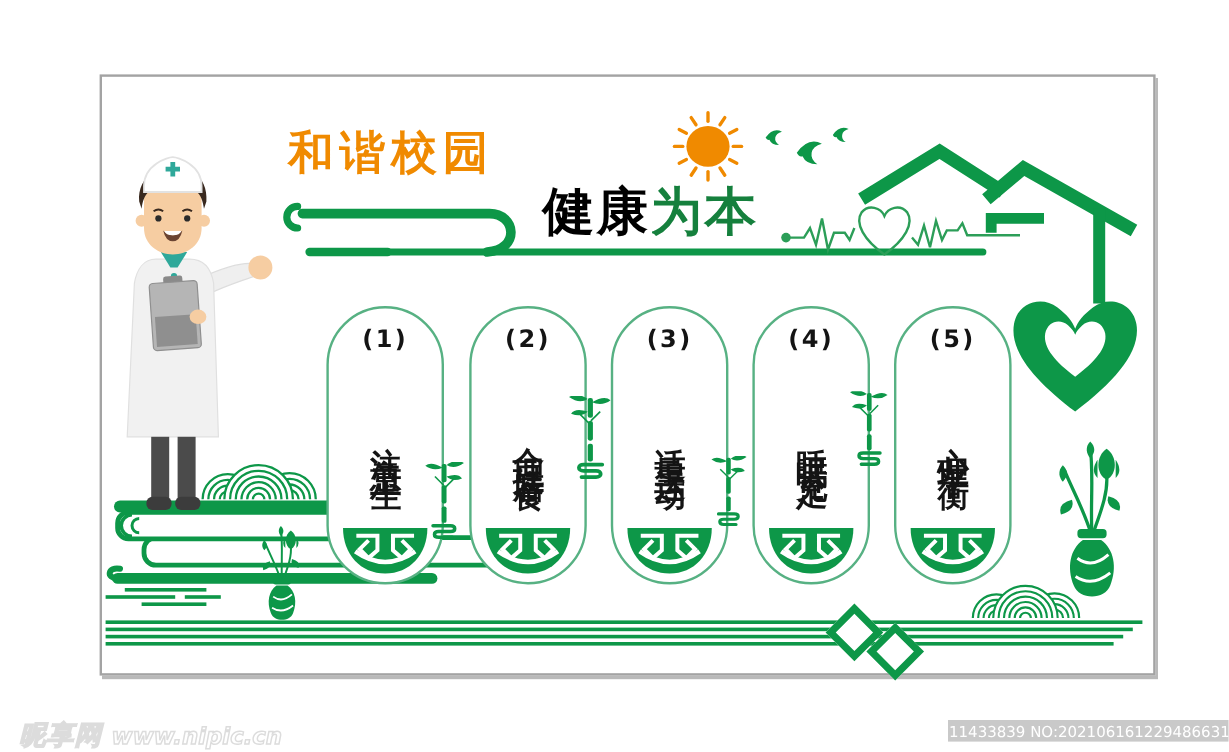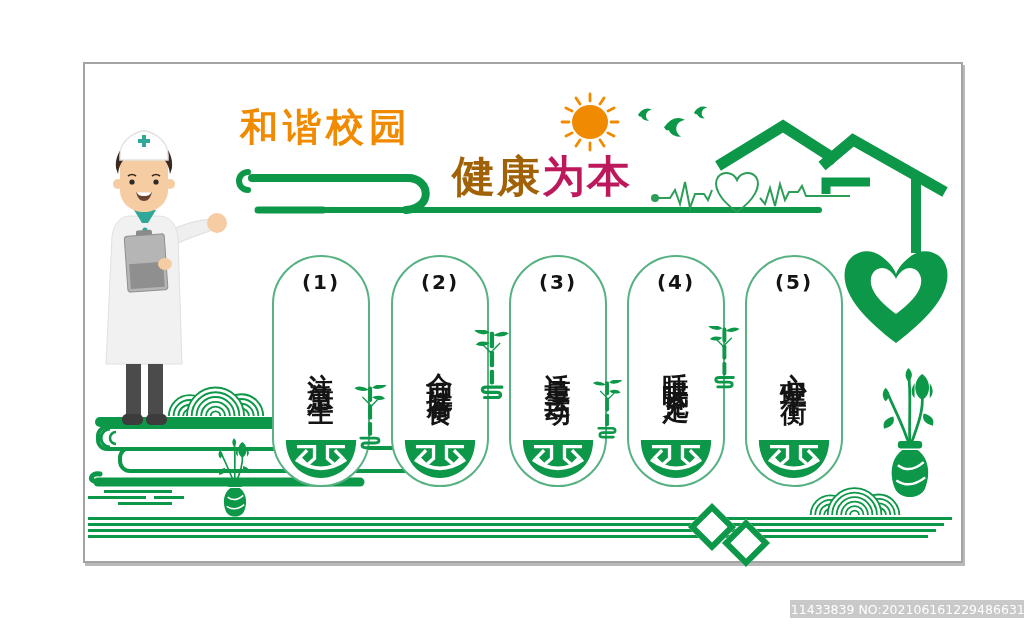--- a/index.html
+++ b/index.html
@@ -7,21 +7,21 @@
          font-family:"DejaVu Sans","Liberation Sans",sans-serif;}
   .abs{position:absolute;}
   
   .frame{left:83px;top:62px;width:876px;height:497px;background:#fff;
          border:2px solid #a3a3a3;box-shadow:2px 3px 0 rgba(128,128,128,.55);z-index:0;}
   
   .title{left:240px;top:102px;font-size:38px;font-weight:800;color:#f08a00;
          letter-spacing:5px;z-index:2;white-space:nowrap;}
   .subtitle{left:452px;top:148px;font-size:43px;font-weight:800;letter-spacing:2px;
             z-index:2;white-space:nowrap;}
-  .subtitle .g{color:#a16207;} .subtitle .o{color:#be185d;}
+  .subtitle .g{color:#000000;} .subtitle .o{color:#15803d;}
   
   .longline{left:310px;top:207px;width:512px;height:6px;background:#0d9748;border-radius:3px;z-index:1;}
   
   .capsule{top:255px;width:94px;height:228px;background:#fff;border:2px solid #57b183;
            border-radius:60px;z-index:2;display:flex;flex-direction:column;align-items:center;}
   .cap-num{margin-top:13px;font-size:20px;font-weight:700;color:#141414;letter-spacing:2px;white-space:nowrap;}
   .cap-text{flex:1;display:flex;align-items:flex-start;justify-content:center;margin-top:8px;
             writing-mode:vertical-rl;text-orientation:upright;font-size:26px;font-weight:700;
             color:#141414;letter-spacing:9px;line-height:1;}
   .cap-orn{margin-bottom:4px;}
@@ -277,15 +277,18 @@
   <div class="abs dash" style="left:118px;top:502px;width:54px"></div>
 
   <div class="abs band" style="left:88px;top:517px;width:864px"></div>
   <div class="abs band" style="left:88px;top:523px;width:856px"></div>
   <div class="abs band" style="left:88px;top:529px;width:848px"></div>
   <div class="abs band" style="left:88px;top:535px;width:840px"></div>
 
   <div class="abs diamond" style="left:695px;top:510px"></div>
   <div class="abs diamond" style="left:729px;top:526px"></div>
 
+  <div class="abs wm-logo">
+    <span class="zh">昵享网</span><span class="url">www.nipic.cn</span>
+  </div>
   <div class="abs wm-id">ID:11433839 NO:20210616122948663128</div>
 
 </div>
 
 </body></html>

